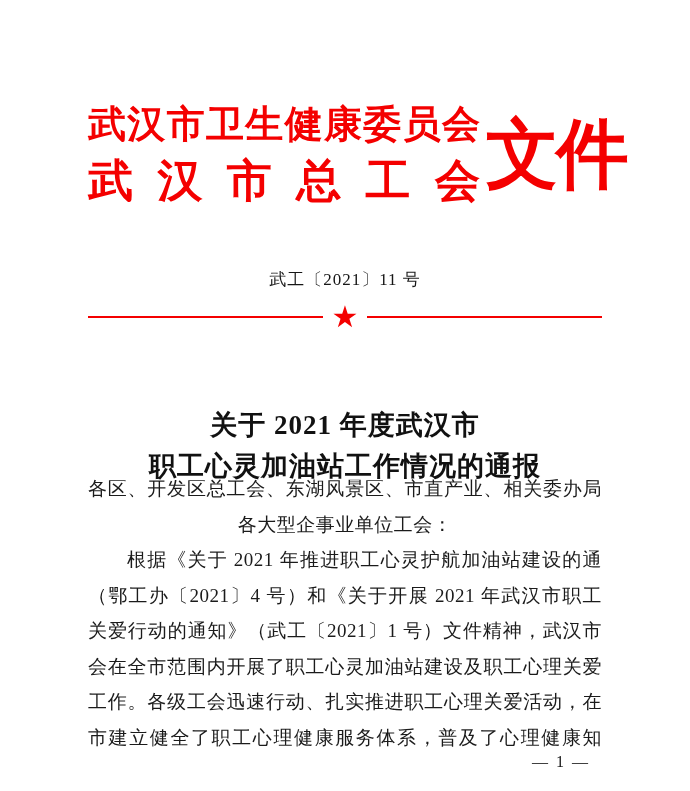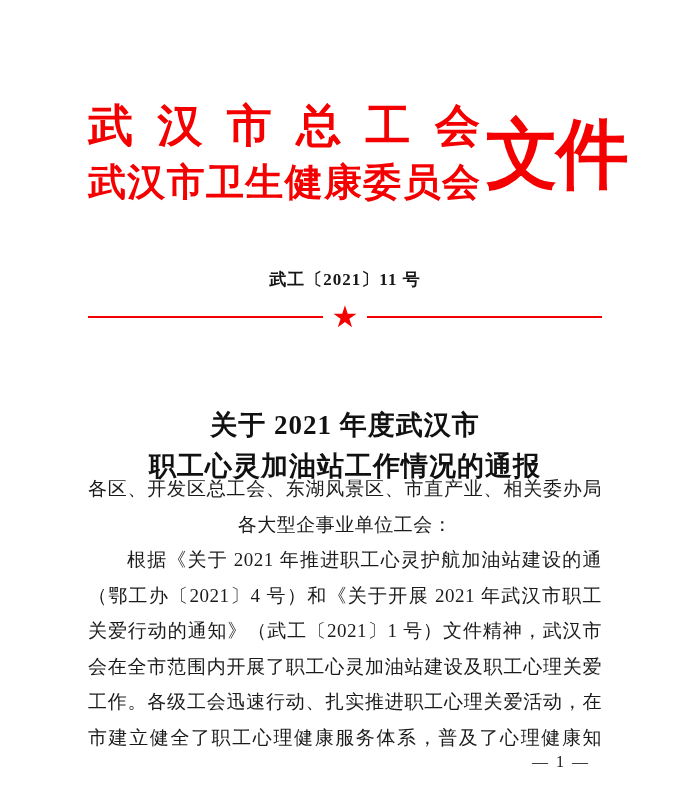--- a/index.html
+++ b/index.html
@@ -31,21 +31,20 @@
     margin-left:6px;letter-spacing:-2px;
     transform:scaleX(0.95);transform-origin:left center;
     white-space:nowrap;
   }
 
   
   .doc-number{
     position:absolute;top:268px;left:88px;width:514px;
     text-align:center;font-size:17px;letter-spacing:1px;
     color:#161616;
-    font-weight:bold;
   }
 
   
   .divider{
     position:absolute;top:301px;left:88px;width:514px;height:32px;
     display:flex;align-items:center;
   }
   .divider .seg{flex:1;height:2px;background:#f40000;}
   .divider .star{
     color:#f40000;font-size:30px;line-height:30px;
@@ -79,22 +78,22 @@
     font-size:16px;letter-spacing:2px;color:#161616;
   }
 </style>
 </head>
 <body>
 
 <div class="page">
 
   <div class="letterhead">
     <div class="org-names">
+      <div class="org-line org-line-2">武汉市卫生健康委员会</div>
       <div class="org-line org-line-1">武汉市总工会</div>
-      <div class="org-line org-line-2">武汉市卫生健康委员会</div>
     </div>
     <div class="doc-type">文件</div>
   </div>
 
   <div class="doc-number">武工〔2021〕11 号</div>
 
   <div class="divider">
     <div class="seg"></div>
     <span class="star">★</span>
     <div class="seg"></div>

